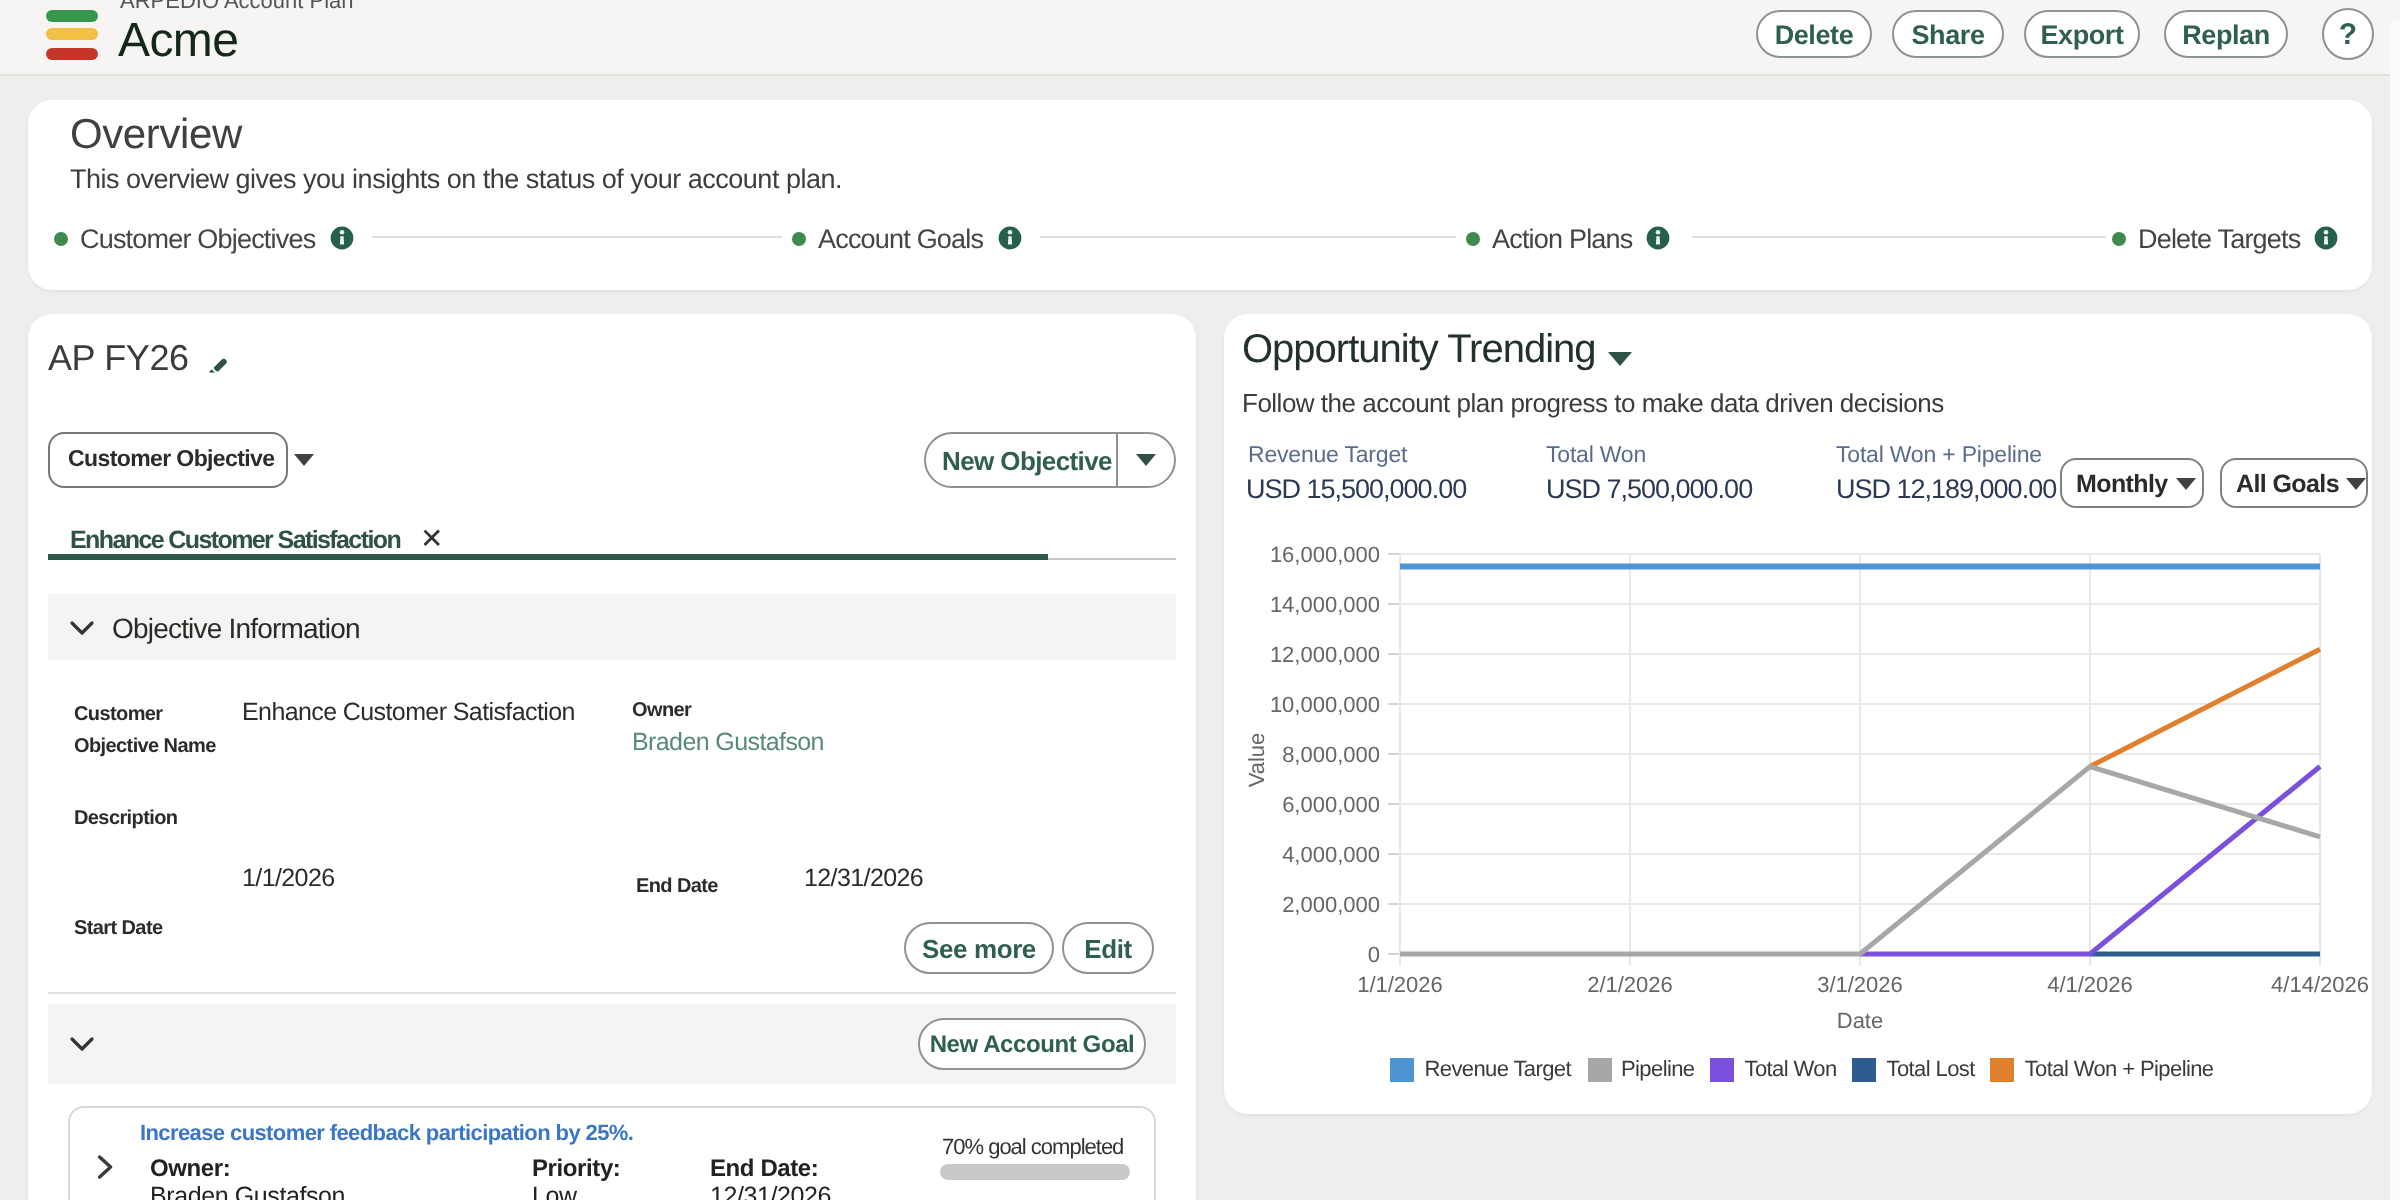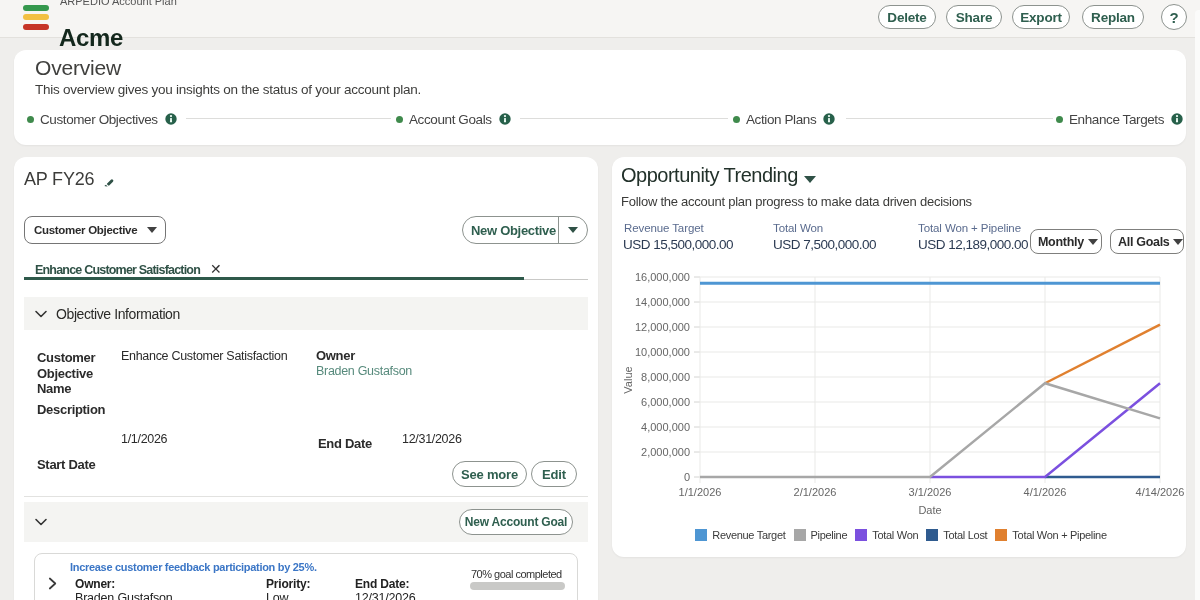--- a/index.html
+++ b/index.html
@@ -6,56 +6,56 @@
 html,body { width:1200px; height:600px; overflow:hidden; }
 body { font-family:"Liberation Sans", sans-serif; background:#efeeec; position:relative; }
 .abs { position:absolute; }
 .card { position:absolute; background:#fff; border-radius:12px; box-shadow:0 1px 2px rgba(0,0,0,0.05); }
 .pill { display:inline-flex; align-items:center; justify-content:center; border:1px solid #8d938f; border-radius:999px; background:#fff; color:#2f5f4f; font-weight:bold; white-space:nowrap; letter-spacing:-0.2px; }
 
 
 #header { position:absolute; left:0; top:0; width:1200px; height:38px; background:#f6f5f3; border-bottom:1px solid #e3e1dd; }
 .logobar { position:absolute; left:23px; width:26px; height:6px; border-radius:3px; }
 #brand-small { position:absolute; left:60px; top:-5px; font-size:11px; color:#555; white-space:nowrap; }
-#brand-big { position:absolute; left:59px; top:24px; font-size:24px; font-weight:bold; color:#13271c; letter-spacing:-0.3px; }
+#brand-big { position:absolute; left:59px; top:7px; font-size:24px; font-weight:normal; color:#13271c; letter-spacing:-0.3px; }
 .hbtn { position:absolute; top:5px; height:24px; font-size:13.5px; }
 #helpbtn { position:absolute; left:1161px; top:4px; width:26px; height:26px; border:1px solid #8d938f; border-radius:50%; background:#fff; color:#2f5f4f; font-weight:bold; font-size:15px; display:flex; align-items:center; justify-content:center; }
 #scrollstrip { position:absolute; right:0; top:10px; width:5px; height:590px; background:#fbfbfa; border-top-left-radius:4px; }
 
 
 #overview { left:14px; top:50px; width:1172px; height:95px; }
 #ov-title { position:absolute; left:21px; top:6px; font-size:21px; color:#40403e; letter-spacing:-0.2px; }
 #ov-sub { position:absolute; left:21px; top:32px; font-size:13.5px; color:#3d3d3b; letter-spacing:-0.25px; }
 .status-group { position:absolute; top:111px; display:flex; align-items:center; height:16px; }
 .sdot { width:7px; height:7px; border-radius:50%; background:#3f8a4c; margin-right:6px; flex:none; }
 .slabel { font-size:13.5px; color:#444; white-space:nowrap; letter-spacing:-0.4px; }
 .sinfo { margin-left:7px; flex:none; }
 .sline { position:absolute; top:118px; height:1px; background:#dddddb; }
 
 
 #leftcard { left:14px; top:157px; width:584px; height:470px; }
 #ap-title { position:absolute; left:24px; top:169px; font-size:18px; color:#3c3c3a; letter-spacing:-0.2px; }
 #pencil { position:absolute; left:102px; top:175px; }
-#co-select { position:absolute; left:24px; top:216px; width:142px; height:28px; border:1px solid #757575; border-radius:8px; background:#fff; display:flex; align-items:center; justify-content:space-between; padding:0 9px; }
+#co-select { position:absolute; left:24px; top:216px; width:120px; height:28px; border:1px solid #757575; border-radius:8px; background:#fff; display:flex; align-items:center; justify-content:space-between; padding:0 9px; }
 #co-select span { font-size:11.5px; font-weight:bold; color:#2b2b2b; white-space:nowrap; letter-spacing:-0.3px; }
 .caret { width:0; height:0; border-left:5px solid transparent; border-right:5px solid transparent; border-top:6px solid #2f5146; margin-left:10px; flex:none; }
 #new-obj { position:absolute; left:462px; top:216px; width:126px; height:28px; border:1px solid #8d938f; border-radius:999px; background:#fff; display:flex; align-items:center; }
 #new-obj .txt { flex:1; text-align:center; font-size:13px; font-weight:bold; color:#2f5f4f; white-space:nowrap; letter-spacing:-0.3px; padding-left:6px; }
 #new-obj .sep { width:1px; height:28px; background:#8d938f; }
 #new-obj .dd { width:28px; display:flex; align-items:center; justify-content:center; }
 #tab { position:absolute; left:35px; top:261px; font-size:12.5px; font-weight:bold; color:#2f5146; white-space:nowrap; letter-spacing:-0.8px; }
 #tab .x { font-weight:normal; color:#333; margin-left:10px; font-size:14px; }
 #tabline-active { position:absolute; left:24px; top:277px; width:500px; height:3px; background:#2e594a; }
 #tabline-rest { position:absolute; left:524px; top:279px; width:64px; height:1px; background:#c9c9c7; }
 .secbar { position:absolute; left:24px; width:564px; background:#f4f4f2; display:flex; align-items:center; }
 .chev { margin:0 8px 0 10px; }
 .secbar .t { font-size:14px; color:#2a2a28; letter-spacing:-0.4px; white-space:nowrap; }
 #sec1 { top:297px; height:33px; }
 #sec2 { top:502px; height:40px; }
-.flabel { position:absolute; font-size:13px; font-weight:bold; color:#2b2b2b; line-height:15.5px; letter-spacing:-0.3px; }
+.flabel { position:absolute; font-size:10px; font-weight:bold; color:#2b2b2b; line-height:15.5px; letter-spacing:-0.3px; }
 .fval { position:absolute; font-size:12.5px; color:#2b2b2b; letter-spacing:-0.3px; white-space:nowrap; }
 #lbl-con { left:37px; top:350px; width:80px; }
 #val-con { left:121px; top:349px; }
 #lbl-owner { left:316px; top:348px; }
 #val-owner { left:316px; top:364px; color:#578a7c; }
 #lbl-desc { left:37px; top:402px; }
 #lbl-start { left:37px; top:436px;margin-top:21px; }
 #val-start { left:121px; top:432px; }
 #lbl-end { left:318px; top:436px; }
 #val-end { left:402px; top:432px; }
@@ -128,21 +128,21 @@
     <div class="sdot"></div>
     <div class="slabel">Action Plans</div>
     <svg class="sinfo" width="12" height="12" viewBox="0 0 12 12">
       <circle cx="6" cy="6" r="5.7" fill="#27604a"></circle>
       <circle cx="6" cy="3.1" r="1.15" fill="#eafaf2"></circle>
       <path d="M5.2 5.1 h1.6 l0.25 4.2 h-2.1 Z" fill="#eafaf2"></path>
     </svg>
   </div>
 <div class="status-group" style="left:1056px;">
     <div class="sdot"></div>
-    <div class="slabel">Enhance Targets</div>
+    <div class="slabel">Delete Targets</div>
     <svg class="sinfo" width="12" height="12" viewBox="0 0 12 12">
       <circle cx="6" cy="6" r="5.7" fill="#27604a"></circle>
       <circle cx="6" cy="3.1" r="1.15" fill="#eafaf2"></circle>
       <path d="M5.2 5.1 h1.6 l0.25 4.2 h-2.1 Z" fill="#eafaf2"></path>
     </svg>
   </div>
 <div class="sline" style="left:186px; width:205px;"></div>
 <div class="sline" style="left:520px; width:208px;"></div>
 <div class="sline" style="left:846px; width:207px;"></div>
 

